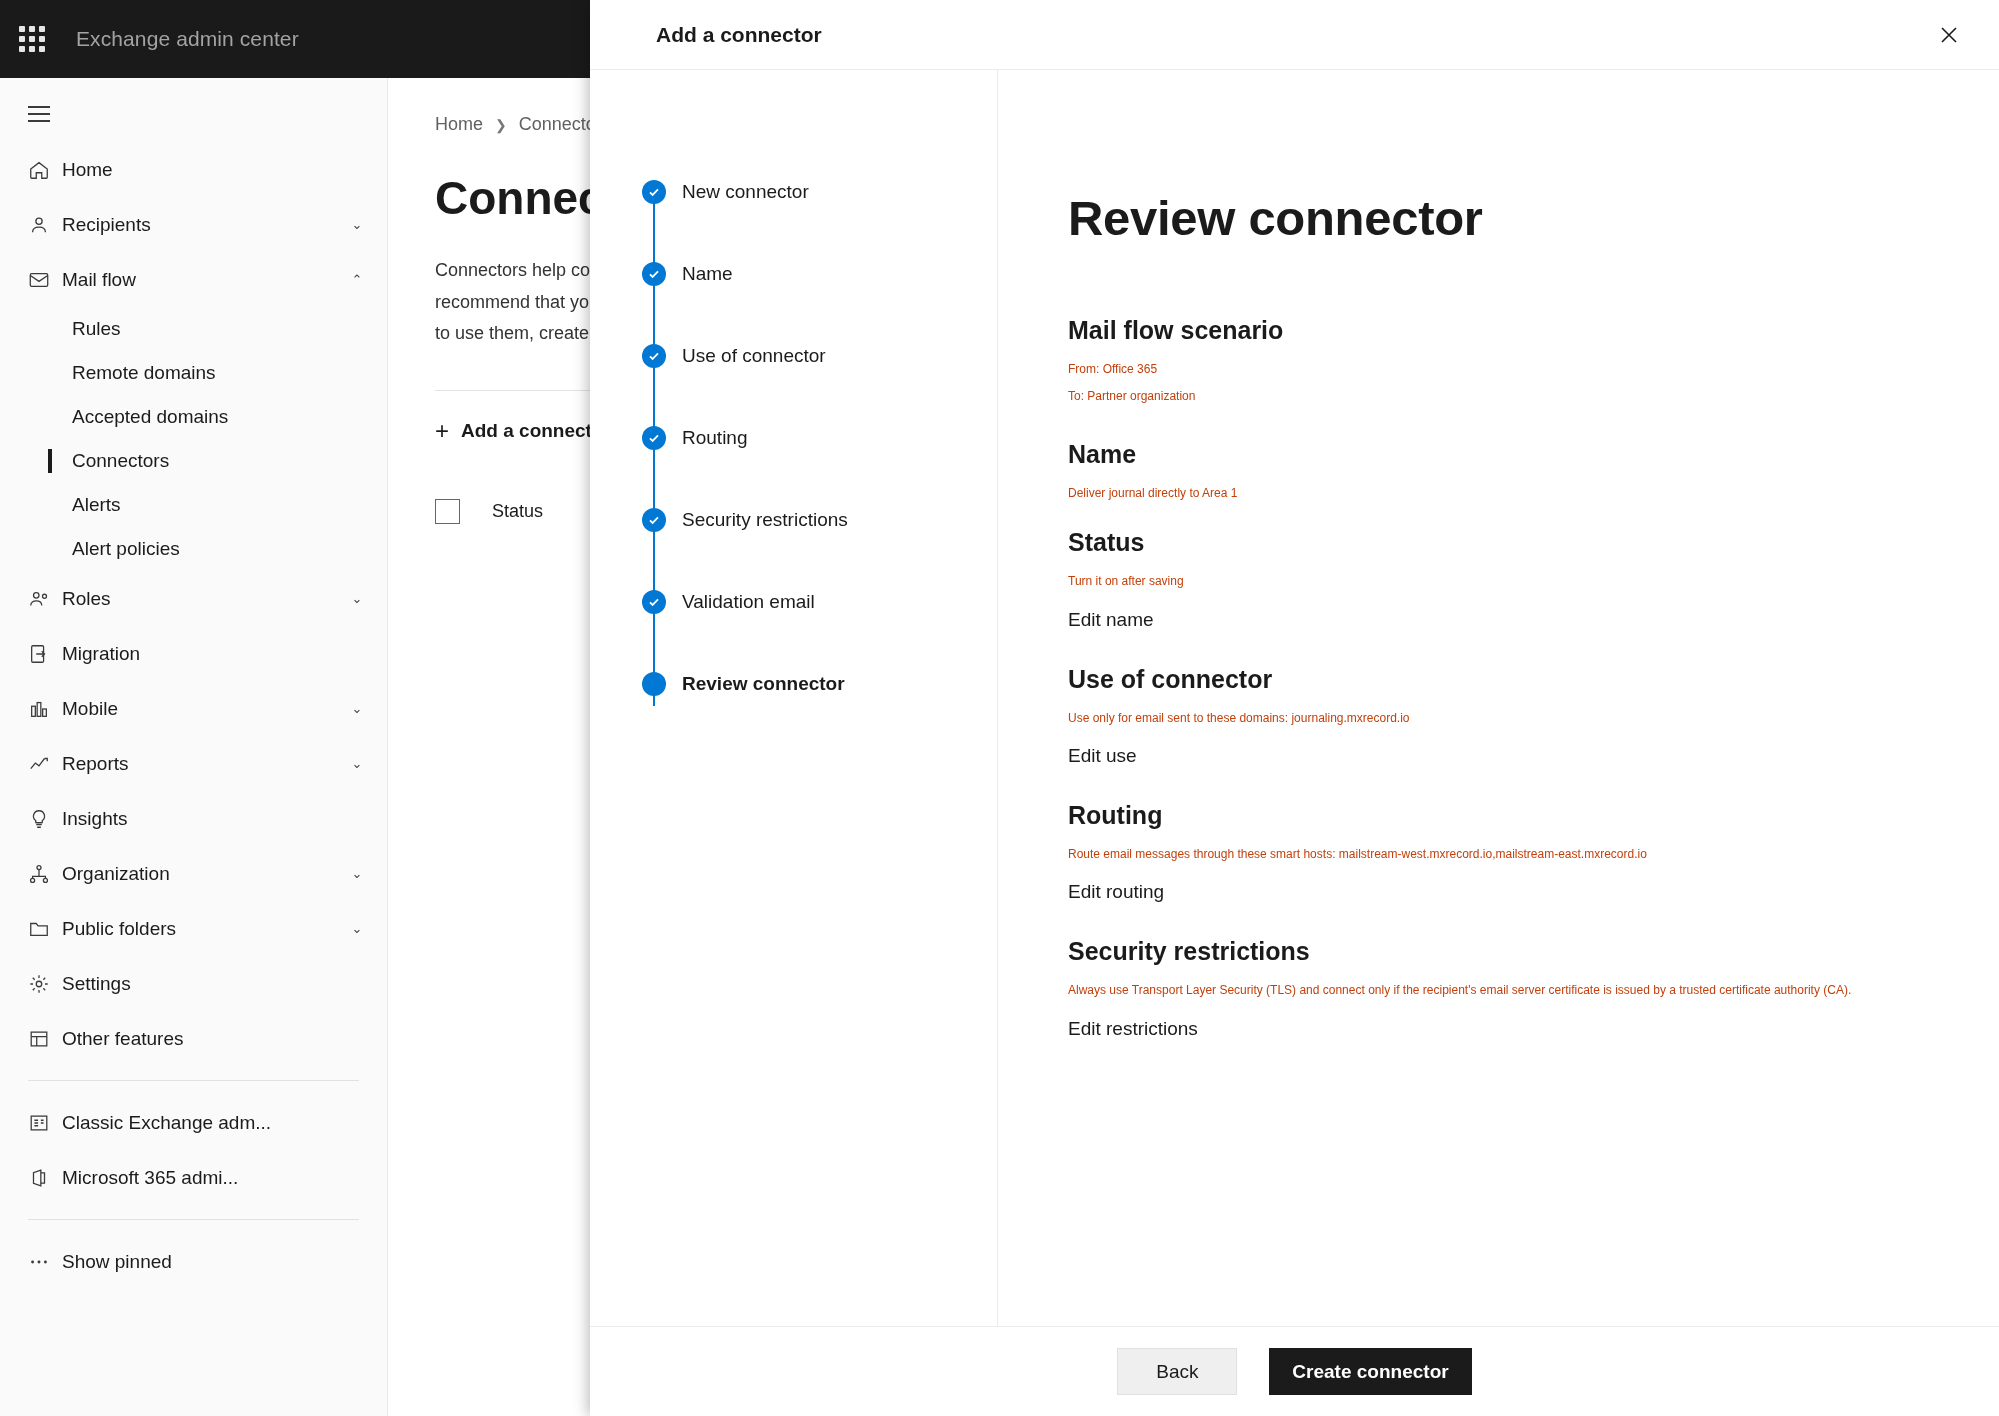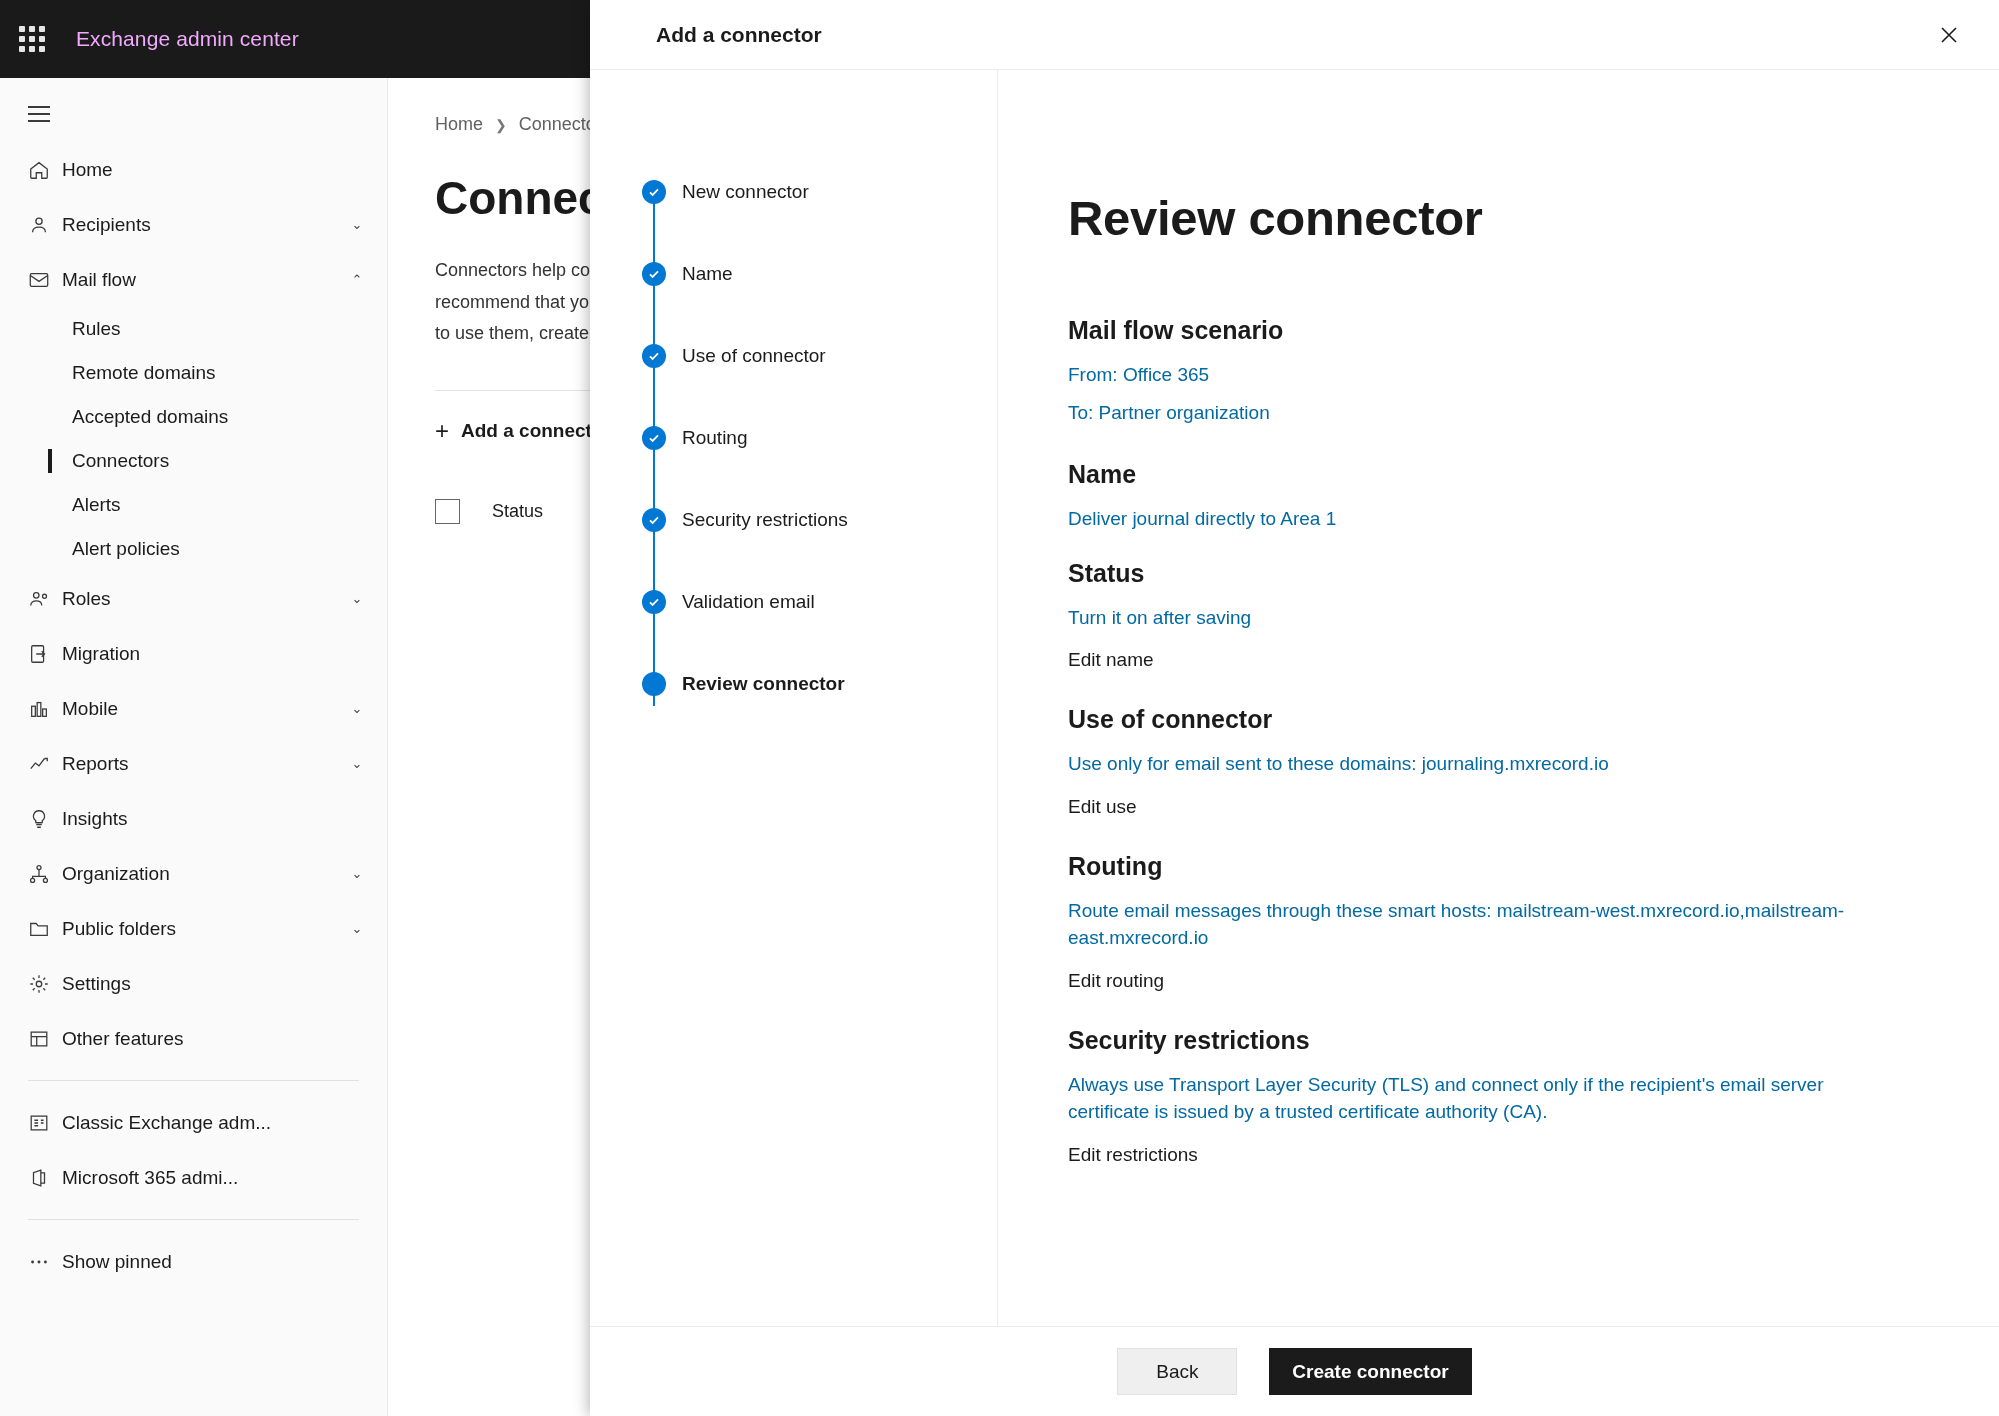--- a/index.html
+++ b/index.html
@@ -44,21 +44,21 @@
     grid-template-columns: repeat(3, 6px);
     grid-template-rows: repeat(3, 6px);
     gap: 4px;
   }
   .waffle-grid i {
     display: block; width: 6px; height: 6px;
     background: #e6e6e6; border-radius: 1px;
   }
   .app-title {
     font-size: 21px;
-    color: #f0abfc;
+    color: #a3a3a3;
     margin-left: 12px;
     letter-spacing: .1px;
   }
 
   .sidebar {
     position: absolute;
     left: 0; top: 78px;
     width: 388px; height: 1338px;
     background: #fafafa;
     border-right: 1px solid #e8e8e8;
@@ -266,22 +266,22 @@
     letter-spacing: -.3px;
   }
   .sec { margin-bottom: 34px; }
   .sec h2 {
     font-size: 25px;
     font-weight: 700;
     color: #1b1b1b;
     margin: 0 0 16px 0;
   }
   .sec p {
-    font-size: 19px;
-    color: #0369a1;
+    font-size: 12px;
+    color: #c2410c;
     margin: 0 0 10px 0;
     line-height: 1.45;
     max-width: 790px;
   }
   .editlink {
     font-size: 19px;
     color: #1b1b1b;
     cursor: pointer;
     display: inline-block;
     margin-top: 8px;

